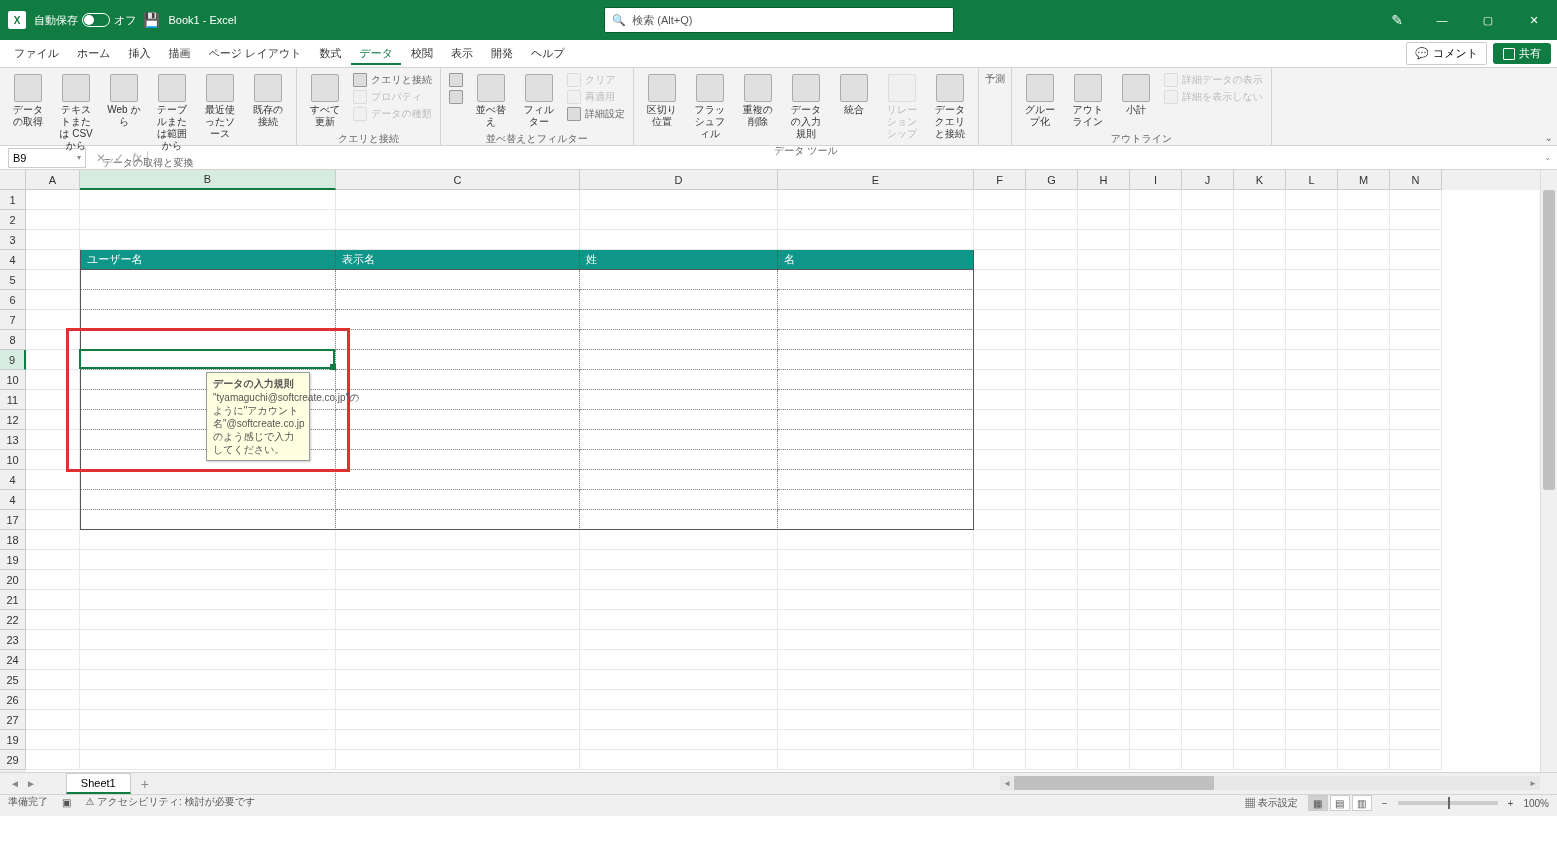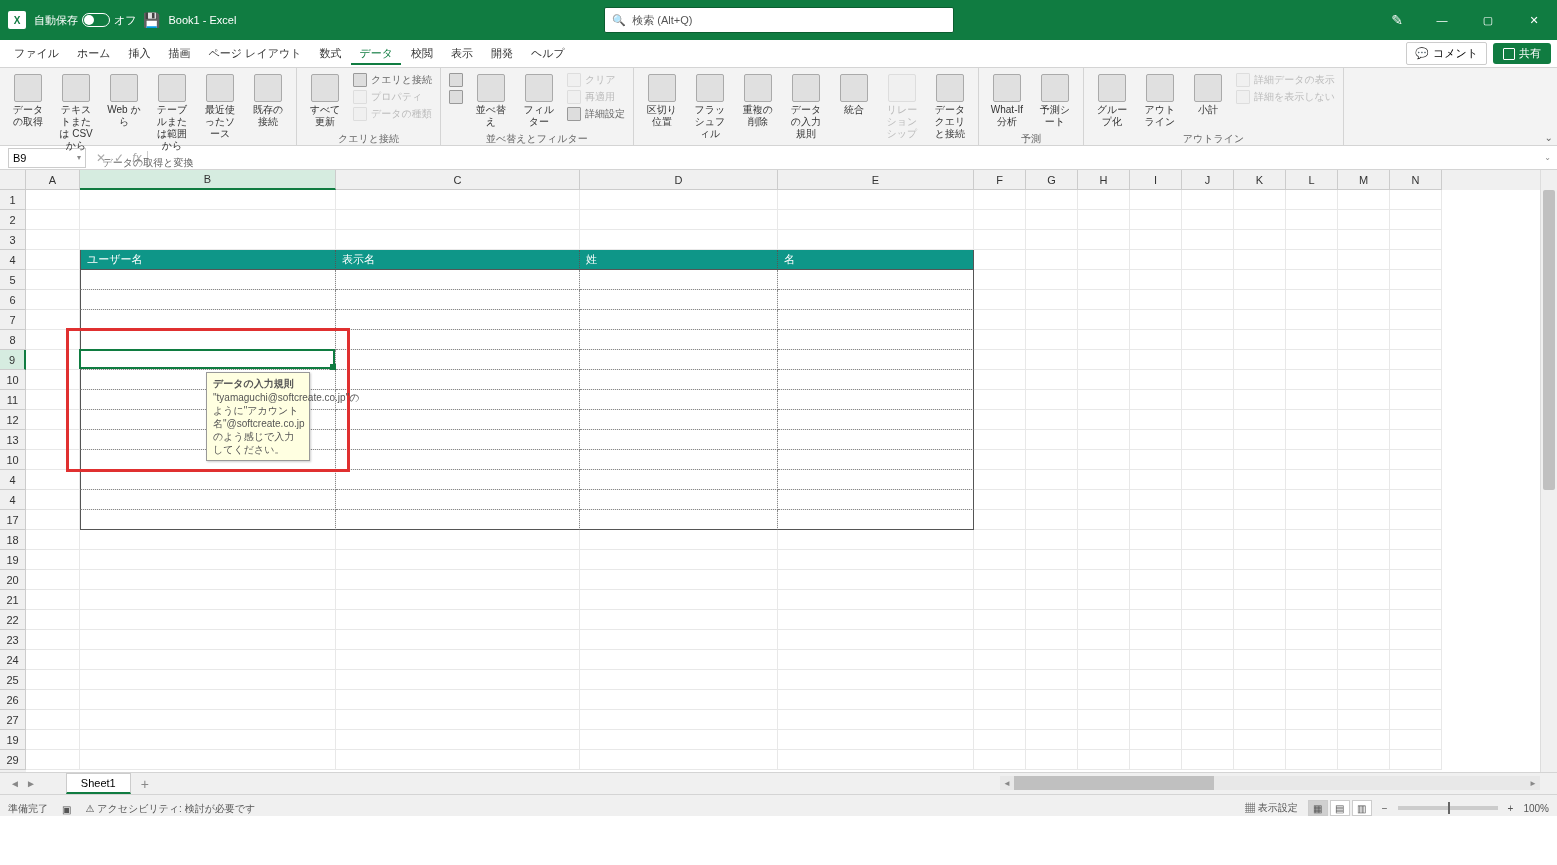--- a/index.html
+++ b/index.html
@@ -75,21 +75,21 @@
 .tab-nav span{ cursor:pointer; font-size:10px;}
 .tabs { display:flex; margin-left:20px;}
 .tab { padding:3px 14px; background:#fff; border:1px solid #ccc; border-bottom:2px solid #107c41; font-size:11px;}
 .tab-add { padding:3px 10px; color:#888; cursor:pointer; font-size:14px;}
 .hscroll { position:absolute; right:17px; top:3px; height:14px; width:540px; background:#e8e8e8; display:flex; align-items:center;}
 .hscroll::before{content:"◄"; font-size:8px; padding:0 3px; color:#888;}
 .hscroll::after{content:"►"; font-size:8px; padding:0 3px; color:#888;}
 .hscroll-track{flex:1; background:#e8e8e8; height:100%; position:relative;}
 .hscroll-thumb{position:absolute; left:0; width:200px; height:100%; background:#c0c0c0;}
 
-.statusbar { height:22px; background:#f0f0f0; border-top:1px solid #d4d4d4; display:flex; align-items:flex-end; font-size:10px; color:#555; padding:0 8px;}
+.statusbar { height:22px; background:#f0f0f0; border-top:1px solid #d4d4d4; display:flex; align-items:flex-start; font-size:10px; color:#555; padding:0 8px;}
 .status-left{display:flex; gap:14px; align-items:center;}
 .status-right{margin-left:auto; display:flex; align-items:center; gap:10px;}
 .view-btns{display:flex; gap:2px;}
 .view-btn{width:20px;height:16px; border:1px solid #ccc; background:#fff; display:flex;align-items:center;justify-content:center;}
 .view-btn.active{background:#d0d0d0;}
 .zoom-slider{width:100px;height:4px;background:#ccc;position:relative;}
 .zoom-slider::before{content:"";position:absolute;left:50%;top:-4px;width:2px;height:12px;background:#666;}
 </style>
 </head>
 <body>
@@ -249,32 +249,23 @@
         </div>
         <div class="rbtn-lg disabled">
           <div class="ricon"></div>
           <span>リレーションシップ</span>
         </div>
         <div class="rbtn-lg">
           <div class="ricon"></div>
           <span>データ クエリと接続</span>
         </div>
       </div>
+      <div class="ribbon-group-label">データ ツール</div>
     </div>
     <div class="ribbon-group">
-      <div class="ribbon-group-content">
-        <div class="rbtn-lg">
-          <div class="ricon"></div>
-          <span>What-If 分析</span>
-        </div>
-        <div class="rbtn-lg">
-          <div class="ricon"></div>
-          <span>予測シート</span>
-        </div>
-      </div>
       <div class="ribbon-group-label">予測</div>
     </div>
     <div class="ribbon-group">
       <div class="ribbon-group-content">
         <div class="rbtn-lg">
           <div class="ricon"></div>
           <span>グループ化</span>
         </div>
         <div class="rbtn-lg">
           <div class="ricon"></div>

